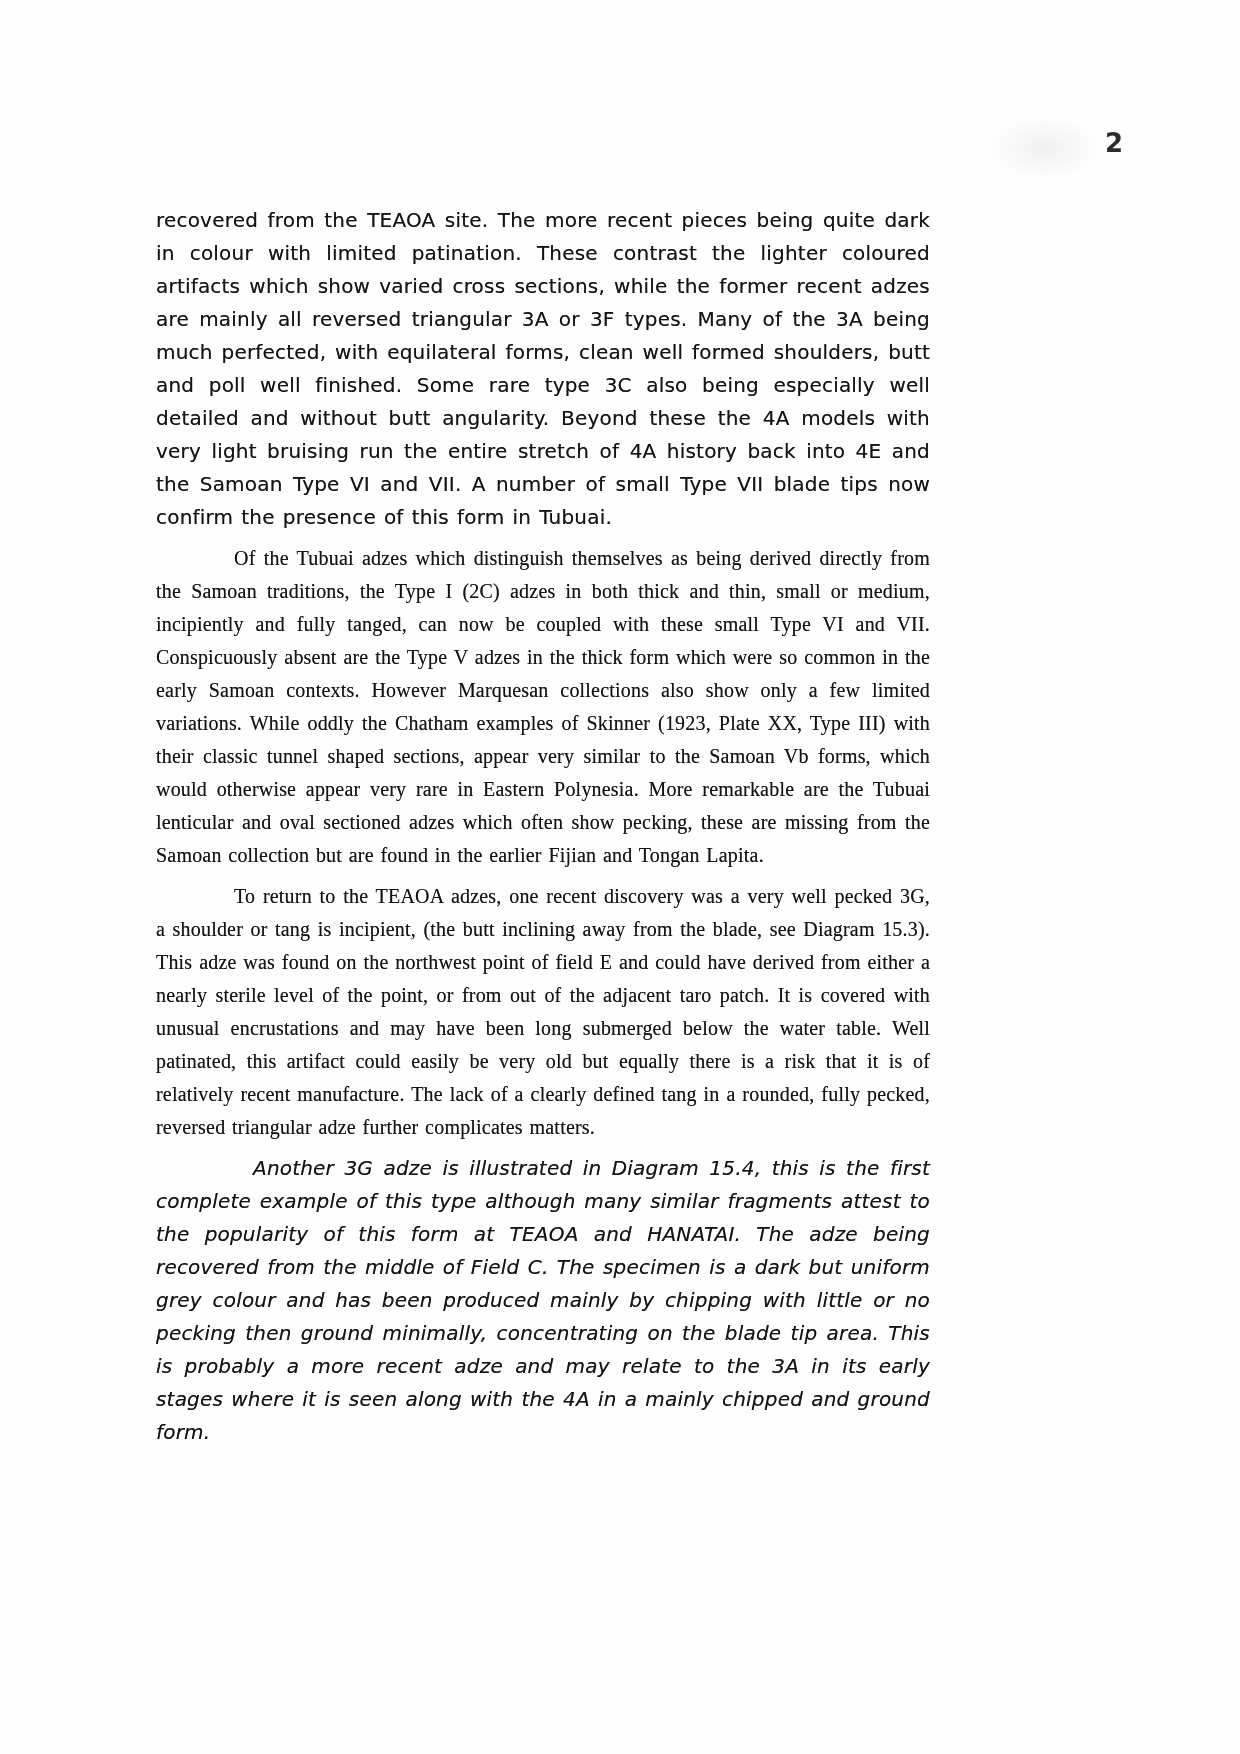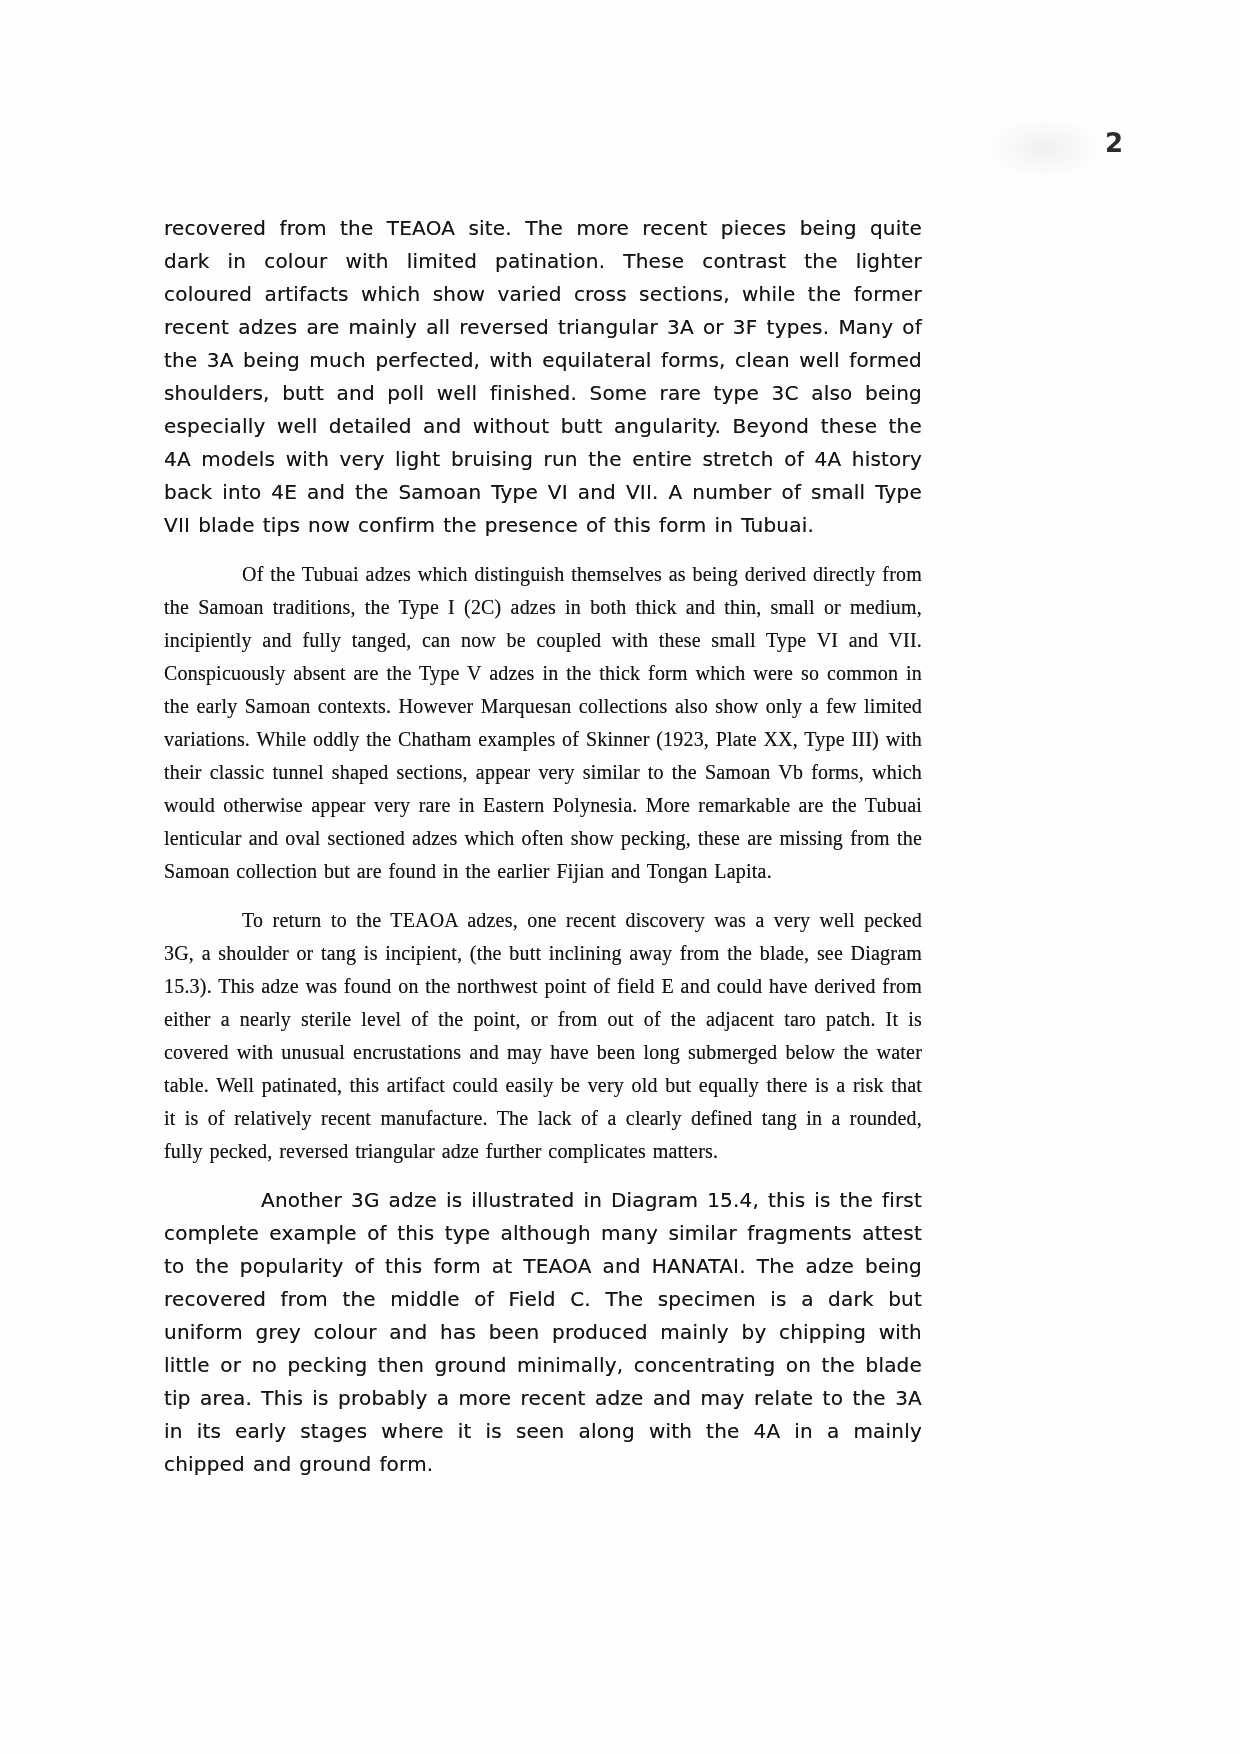--- a/index.html
+++ b/index.html
@@ -47,28 +47,28 @@
     width: 790px;
     color: #141414;
     font-size: 20px;
     line-height: 33px;
     letter-spacing: 0.2px;
     word-spacing: 1.5px;
     text-align: justify;
   }
 
   .para {
-    margin: 16px;
+    margin: 8px;
     text-indent: 0;
     
     text-shadow: 0 0 0.4px rgba(0,0,0,0.55);
   }
 
   .para.indent { text-indent: 78px; font-family: Liberation Serif, serif; }
-  .para.indent-lg { text-indent: 97px; }
+  .para.indent-lg { text-indent: 97px; font-style: italic; }
 </style>
 </head>
 <body>
 
 <div class="page">
 
   <div class="scan-smudge"></div>
 
   <div class="page-number">2</div>
 

